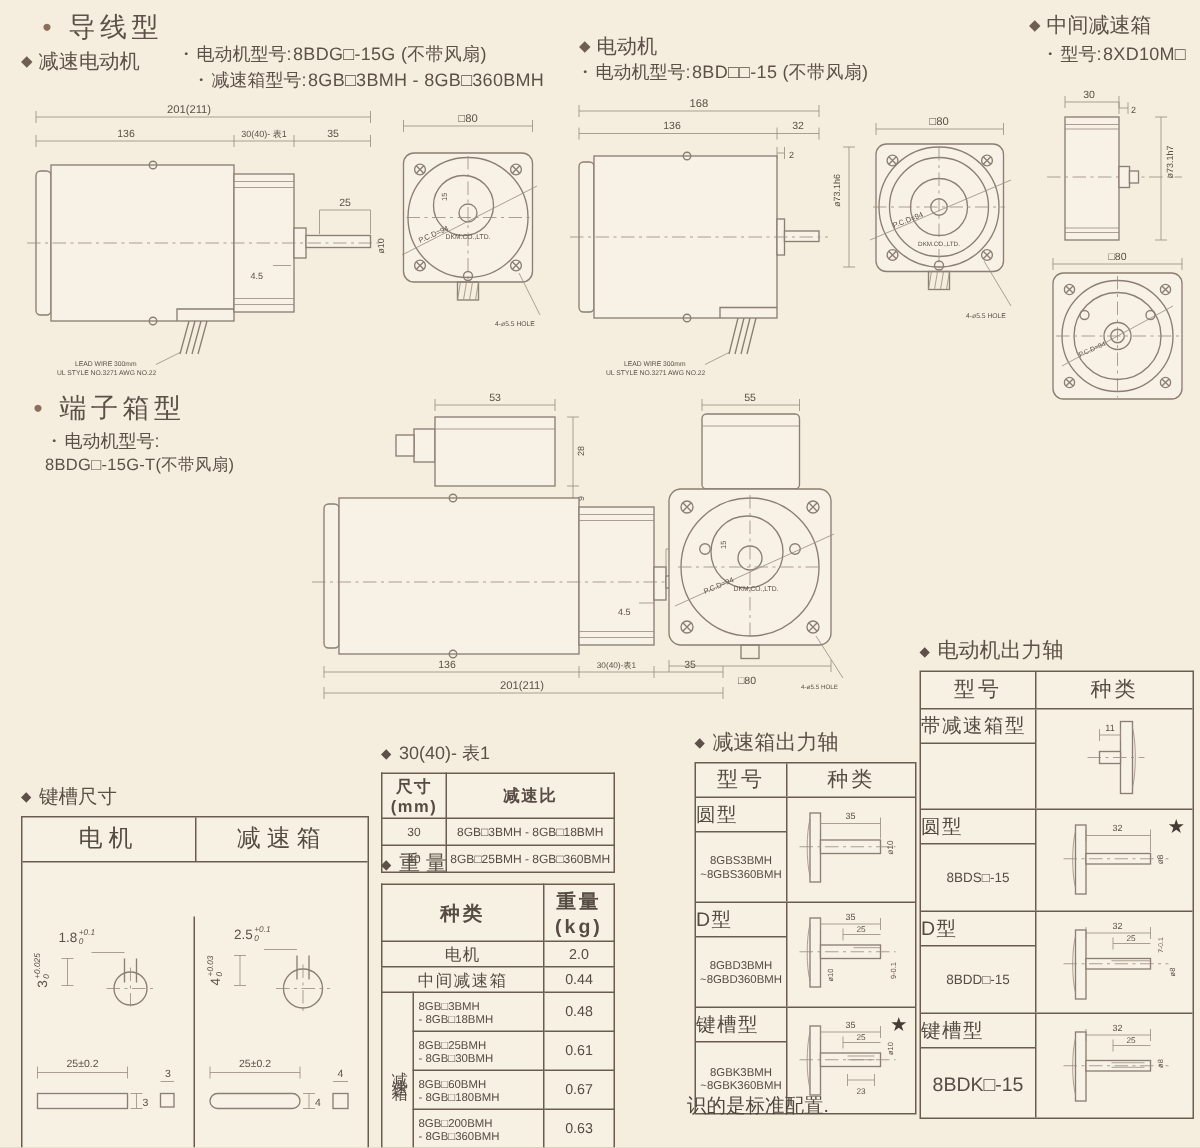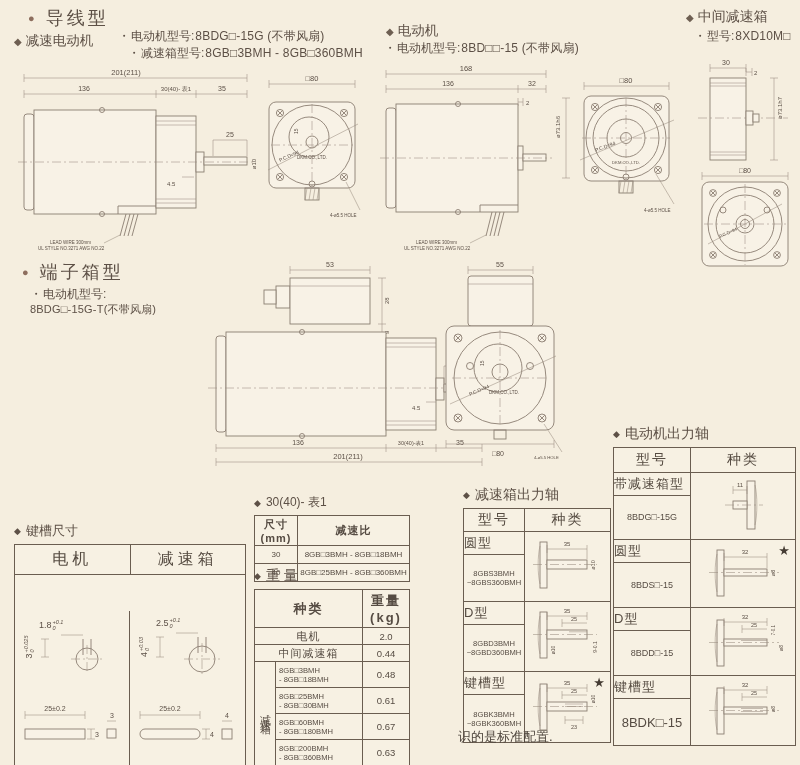--- a/index.html
+++ b/index.html
@@ -650,23 +650,20 @@
       <span>电动机出力轴</span>
     </div>
     <div class="sht" style="width:181px">
       <div class="shh" style="height:24px">
         <div style="width:76px;border-right:1px solid #6a5d50">型号</div>
         <div style="flex:1">种类</div>
       </div>
       <div class="shrow" style="height:66px">
         <div class="shc type-cell" style="width:76px">
           <div class="shtype">带减速箱型</div>
-          <div class="shmodel" style="font-size:9px">
-              <div>8BDG□-15G</div>
-            </div>
         </div>
         <div class="shc" style="flex:1">
           <span class="star"></span>
           <svg width="102" height="64" viewBox="0 0 102 64">
             <rect class="ln fill" x="56" y="8" width="8" height="48"></rect>
               <path class="thin" d="M64,12 C66.5,22 66.5,42 64,52"></path>
             <rect class="ln fill" x="42" y="28" width="14" height="8"></rect>
             <line class="thin dash" x1="34" y1="32" x2="72" y2="32"></line>
             <line class="thin" x1="42" y1="17" x2="56" y2="17"></line>
               <line class="thin" x1="42" y1="13" x2="42" y2="21"></line>

